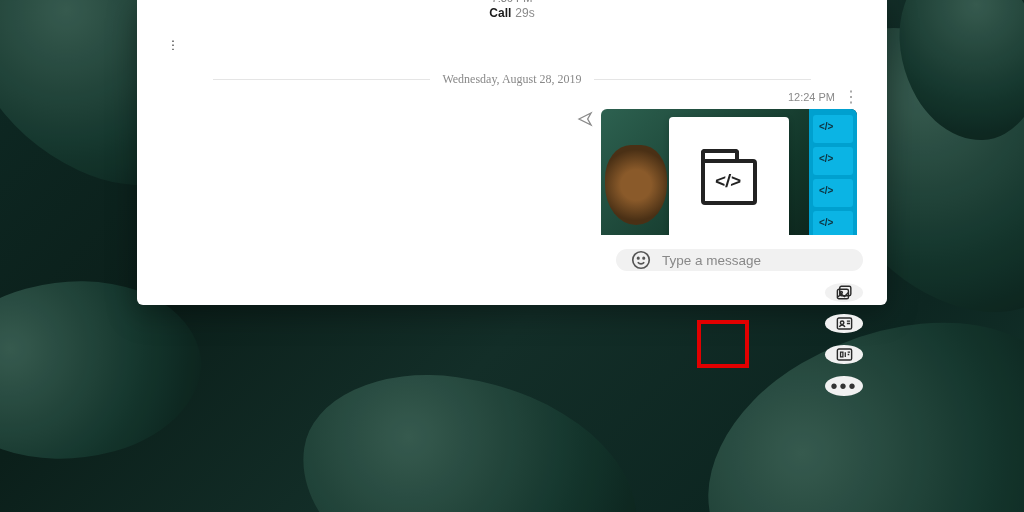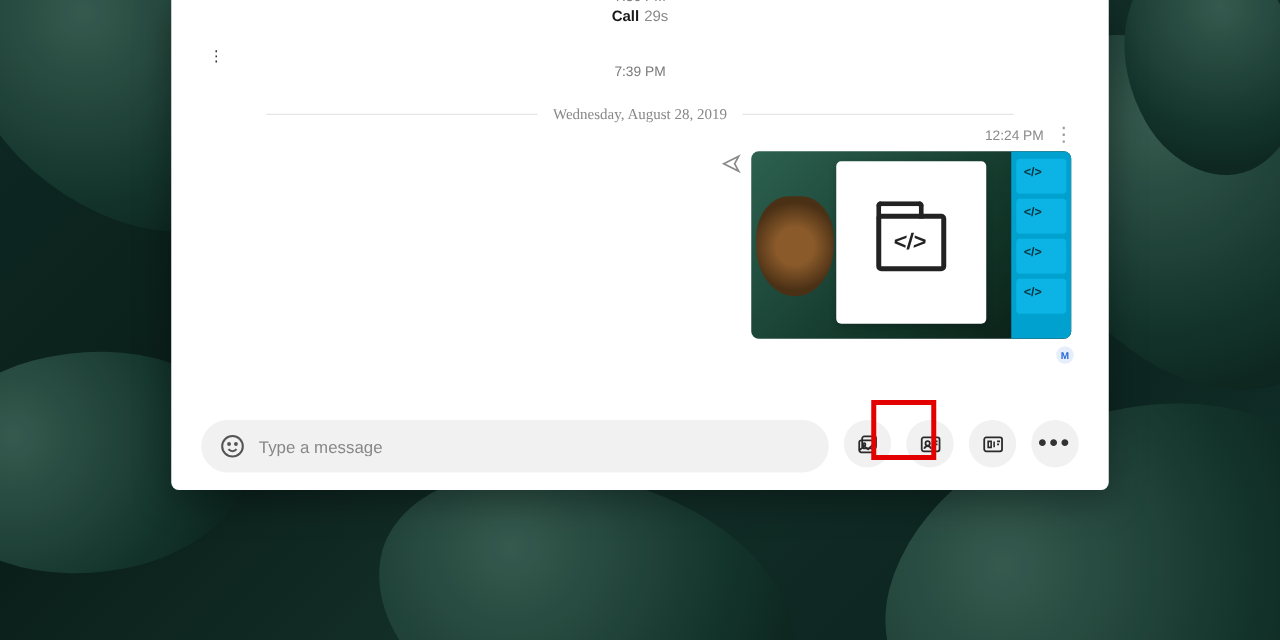--- a/index.html
+++ b/index.html
@@ -13,21 +13,21 @@
   .l1{width:280px;height:200px;left:-40px;top:-30px;transform:rotate(25deg);}
   .l2{width:260px;height:180px;left:-60px;top:280px;transform:rotate(-15deg);}
   .l3{width:320px;height:220px;right:-80px;top:60px;transform:rotate(40deg);}
   .l4{width:380px;height:260px;right:-60px;top:330px;transform:rotate(-30deg);}
   .l5{width:340px;height:220px;left:300px;top:380px;transform:rotate(8deg);}
   .l6{width:180px;height:140px;left:880px;top:-20px;transform:rotate(60deg);}
 
   .chat-window {
     position:absolute;
     left:137px; top:0;
-    width:750px; height:392px;
+    width:750px; height:305px;
     background:#ffffff;
     border-radius:0 0 6px 6px;
     box-shadow:0 8px 30px rgba(0,0,0,.35);
     display:flex; flex-direction:column;
   }
   .messages {
     flex:1; padding:0 30px 4px 30px; overflow:hidden;
     font-size:12px; color:#333;
   }
   .call-row { text-align:center; margin-top:0; }
@@ -70,21 +70,21 @@
     position:absolute; right:0; top:0; width:48px; height:100%;
     background:#00a0cf;
     display:flex; flex-direction:column; gap:4px; padding:6px 4px;
   }
   .att-side .tile{ width:40px; height:28px; background:#0bb4e4; border-radius:3px; position:relative;}
   .att-side .tile::after{content:"</>"; color:#0e3340; font-size:10px; position:absolute; left:6px; top:6px; font-weight:700;}
   .pine{position:absolute;left:4px;top:36px;width:62px;height:80px;border-radius:50% 50% 60% 60%;background:radial-gradient(circle,#8a5a2a 30%,#4a3015 70%);}
   .read-badge { position:absolute; right:-2px; margin-top:156px; width:14px;height:14px;border-radius:50%;background:#e6eefc;color:#2a6bd6;font-size:8px;display:flex;align-items:center;justify-content:center;font-weight:700;}
 
   .composer {
-    height:70px; padding:14px 24px 18px 24px; display:flex; align-items:flex-start; gap:12px;
+    height:70px; padding:14px 24px 18px 24px; display:flex; align-items:flex-end; gap:12px;flex-direction:column;
   }
   .msg-input {
     flex:1; display:flex; align-items:center; background:#f1f1f1; border-radius:22px; height:42px; padding:0 14px;
   }
   .msg-input .emoji { width:22px;height:22px; color:#555; cursor:pointer; display:flex;align-items:center;justify-content:center;}
   .msg-input input {
     flex:1; border:none; background:transparent; outline:none; font-size:13.5px; color:#333; margin:0 10px;
   }
   .msg-input input::placeholder{color:#888;}
   .icon-btn {
@@ -115,21 +115,20 @@
         <div class="time">7:36 PM</div>
         <div class="line">
           <b>Call</b><span class="dur">29s</span>
         </div>
       </div>
     </div>
 
     <div class="call-block" style="margin-top:10px;">
       <span class="dots">⋮</span>
       <div class="call-row">
-        <div class="time">7:39 PM</div>
       </div>
     </div>
 
     <div class="date-div">
       <span>Wednesday, August 28, 2019</span>
     </div>
 
     <div style="position:relative; margin-top:22px;text-align:right;">
       <div class="msg-meta">
         <span>12:24 PM</span>

